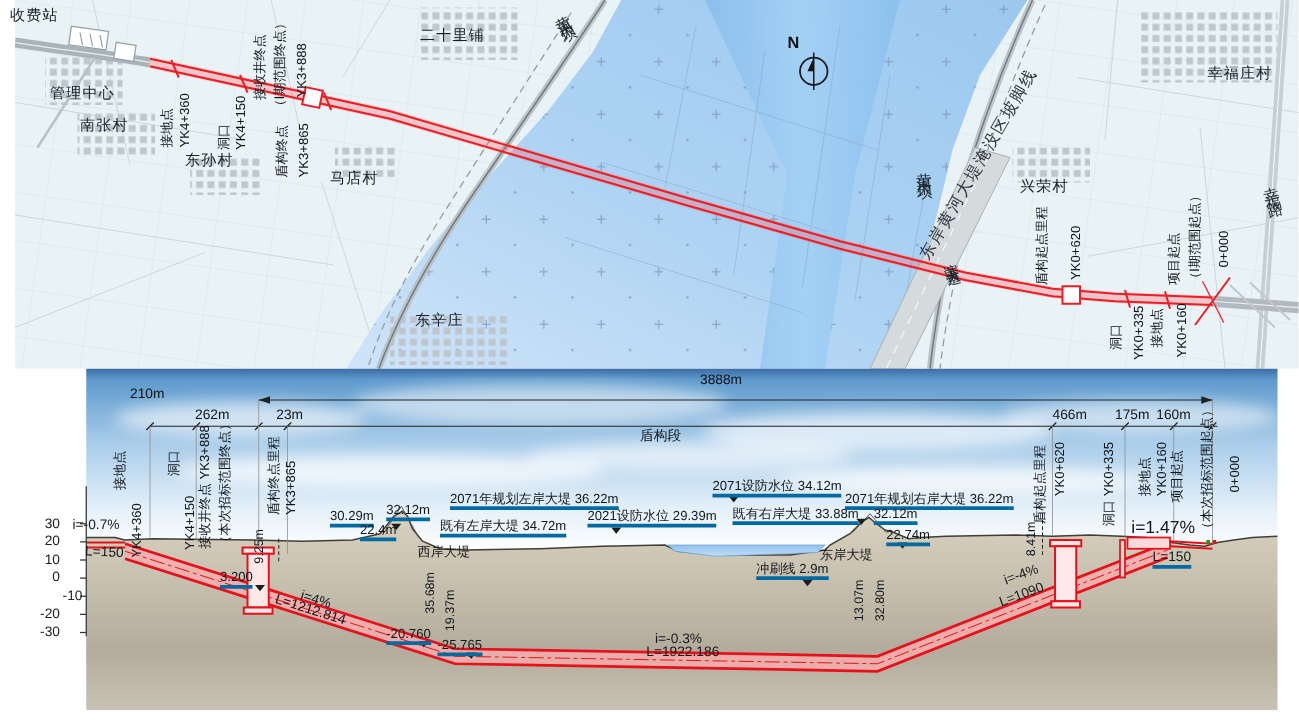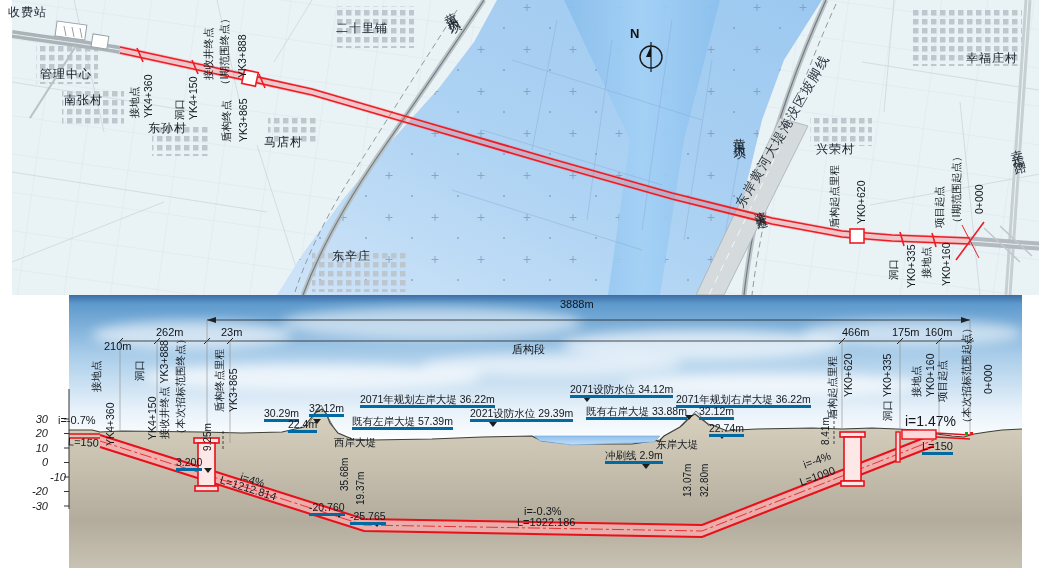--- a/index.html
+++ b/index.html
@@ -13,21 +13,21 @@
   .mv,.pv{position:absolute;font-size:10.5px;color:#10161c;white-space:nowrap;line-height:12px;
           transform-origin:0 100%;transform:rotate(-90deg);}
   
   .vtext{position:absolute;writing-mode:vertical-rl;text-orientation:upright;font-size:12.5px;
          color:#1d2730;letter-spacing:3px;transform-origin:50% 0;white-space:nowrap;}
   .diag{position:absolute;font-size:12px;color:#27313a;white-space:nowrap;transform-origin:0 100%;letter-spacing:1.5px;}
   
   .ann{position:absolute;font-size:10.5px;color:#14181c;white-space:nowrap;line-height:11px;}
   .dim{position:absolute;font-size:11px;color:#101418;white-space:nowrap;line-height:12px;}
   .ul{border-bottom:3px solid #0369a1;}
-  .elev{position:absolute;width:26px;text-align:right;font-size:11px;color:#222;line-height:12px;font-style:italic;}
+  .elev{position:absolute;width:26px;text-align:right;font-size:11px;color:#222;line-height:12px;}
   .nlab{position:absolute;font-size:13px;font-weight:bold;color:#111;}
 </style>
 </head>
 <body>
 
 <div id="stage">
 
   <div class="abs" style="left:0;top:0;width:1039px;height:295px">
     <svg width="1039" height="295" viewBox="0 0 1039 295">
       <defs>
@@ -310,21 +310,21 @@
         <polygon points="673,122 681,122 677,127"></polygon>
         <polygon points="630,171 638,171 634,176"></polygon>
         <polygon points="192,175 200,175 196,180"></polygon>
         <polygon points="323,220 331,220 327,225"></polygon>
         <polygon points="361,229 369,229 365,234"></polygon>
         <polygon points="706,141 714,141 710,146"></polygon>
       </g>
     </svg>
 
     <span class="dim" style="left:560px;top:5px">3888m</span>
-    <span class="dim" style="left:104px;top:47px">210m</span>
+    <span class="dim" style="left:104px;top:16px">210m</span>
     <span class="dim" style="left:156px;top:33px">262m</span>
     <span class="dim" style="left:221px;top:33px">23m</span>
     <span class="dim" style="left:512px;top:50px">盾构段</span>
     <span class="dim" style="left:842px;top:33px">466m</span>
     <span class="dim" style="left:892px;top:33px">175m</span>
     <span class="dim" style="left:925px;top:33px">160m</span>
 
     <span class="elev" style="left:22px;top:120px">30</span>
     <span class="elev" style="left:22px;top:134px">20</span>
     <span class="elev" style="left:22px;top:149px">10</span>
@@ -354,21 +354,21 @@
     <span class="pv" style="left:832px;top:140px;font-size:10px">8.41m</span>
     <span class="pv" style="left:351px;top:186px;font-size:10px">35.68m</span>
     <span class="pv" style="left:367px;top:200px;font-size:10px">19.37m</span>
     <span class="pv" style="left:694px;top:192px;font-size:10px">13.07m</span>
     <span class="pv" style="left:711px;top:192px;font-size:10px">32.80m</span>
 
     <span class="ann ul" style="left:264px;top:115px">30.29m</span>
     <span class="ann ul" style="left:309px;top:110px">32.12m</span>
     <span class="ann ul" style="left:288px;top:126px">22.4m</span>
     <span class="ann ul" style="left:360px;top:101px">2071年规划左岸大堤 36.22m</span>
-    <span class="ann ul" style="left:352px;top:123px">既有左岸大堤 57.39m</span>
+    <span class="ann ul" style="left:352px;top:123px">既有左岸大堤 34.72m</span>
     <span class="ann ul" style="left:470px;top:115px">2021设防水位 29.39m</span>
     <span class="ann ul" style="left:570px;top:91px">2071设防水位 34.12m</span>
     <span class="ann ul" style="left:586px;top:113px">既有右岸大堤 33.88m</span>
     <span class="ann ul" style="left:676px;top:101px">2071年规划右岸大堤 36.22m</span>
     <span class="ann ul" style="left:699px;top:113px">32.12m</span>
     <span class="ann ul" style="left:709px;top:130px">22.74m</span>
     <span class="ann" style="left:334px;top:144px">西岸大堤</span>
     <span class="ann" style="left:656px;top:146px">东岸大堤</span>
     <span class="ann ul" style="left:605px;top:157px">冲刷线 2.9m</span>
     <span class="ann" style="left:58px;top:122px;font-size:11px">i=-0.7%</span>

